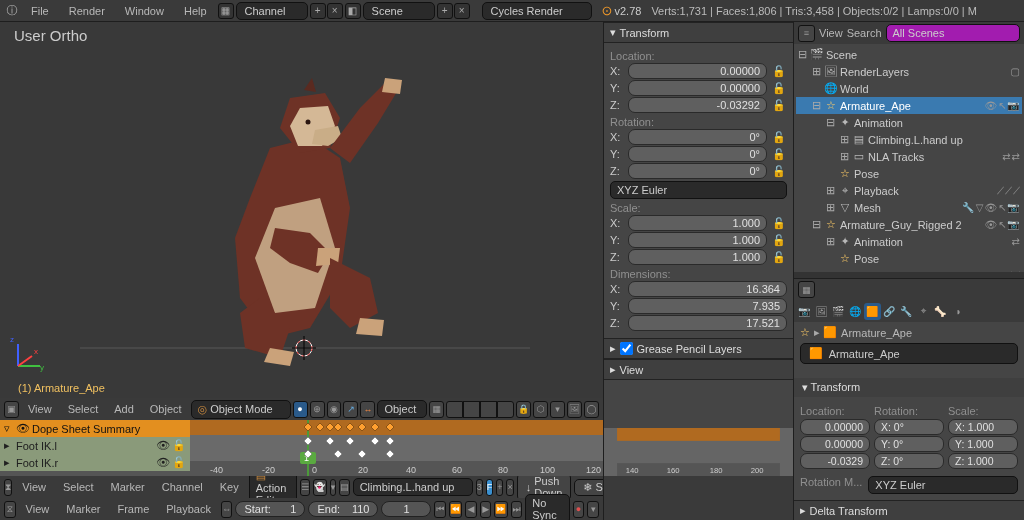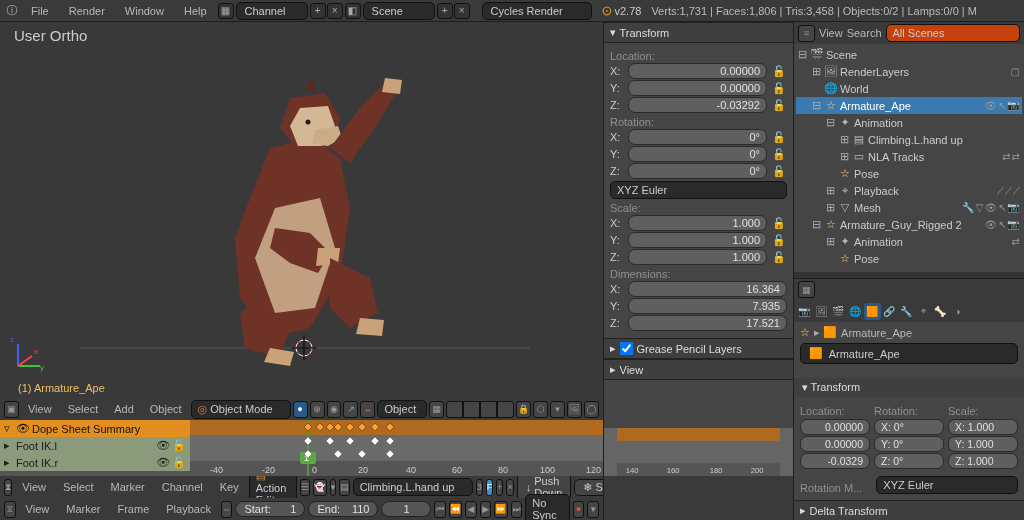--- a/index.html
+++ b/index.html
@@ -60,21 +60,21 @@
   .panel-body .lab { color:var(--text-dim); font-size:11px; margin:3px 0 1px;}
   .xyz-row { display:flex; align-items:center; gap:4px; margin:1px 0;}
   .xyz-row .axis { width:14px; color:#ccc;}
   .xyz-row .val { flex:1; background:#5f5f5f; border:1px solid #2a2a2a; border-radius:7px; padding:1px 6px; text-align:right; color:var(--field-text);}
   .xyz-row .lock { width:16px;height:16px; display:flex; align-items:center; justify-content:center; color:#888;}
   .mode-dd { background:#2a2a2a; border:1px solid #111; border-radius:5px; padding:2px 6px; color:#ccc; width:100%; margin-top:2px;}
 
   
   .col-right { flex:1; background:#454545; border-left:1px solid var(--border); display:flex; flex-direction:column;}
   .out-hdr { height:22px; background:var(--header-bg); display:flex; align-items:center; padding:0 4px; gap:4px;}
-  .out-hdr .sf { flex:1; background:#c2410c; border:1px solid #111; border-radius:5px; padding:2px 6px; color:#ccc;}
+  .out-hdr .sf { flex:1; background:#a21caf; border:1px solid #111; border-radius:5px; padding:2px 6px; color:#ccc;}
   .outliner { flex:1; overflow:auto; padding:2px 2px 2px 2px; font-size:11px;}
   .ol-row { display:flex; align-items:center; height:17px; padding:0 2px; gap:2px;}
   .ol-row.sel { background:var(--accent-blue); color:#fff;}
   .ol-row.sel .lab { color:#fff;}
   .ol-ind { display:inline-block; width:12px;}
   .ol-exp { width:10px; color:#aaa; cursor:default;}
   .ol-ico { width:14px; text-align:center;}
   .ol-row .lab { flex:1; color:#ccc; white-space:nowrap; overflow:hidden; text-overflow:ellipsis;}
   .ol-row .ric { display:flex; gap:1px; font-size:10px; color:#999; margin-left:4px;}
   .ol-scroll { height:6px; background:#333;}
@@ -664,21 +664,21 @@
               <span>X: 1.000</span>
             </div>
           <div class="v">
               <span>Y: 1.000</span>
             </div>
           <div class="v">
               <span>Z: 1.000</span>
             </div>
         </div>
       </div>
-      <div style="display:flex;gap:14px;margin-top:6px;align-items:flex-end">
+      <div style="display:flex;gap:6px;margin-top:6px;align-items:flex-start">
         <span style="color:var(--text-dim)">Rotation M...</span>
         <span class="bot-dd" style="flex:1">XYZ Euler</span>
       </div>
     </div>
     <div class="panel-hdr" style="border-bottom:none">
         <span>▸</span>
         <span>Delta Transform</span>
       </div>
   </div>
 </div>

